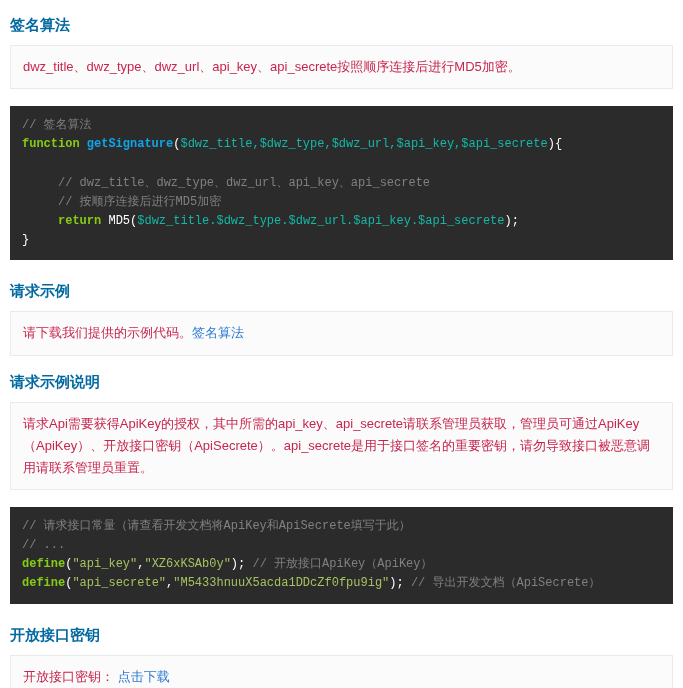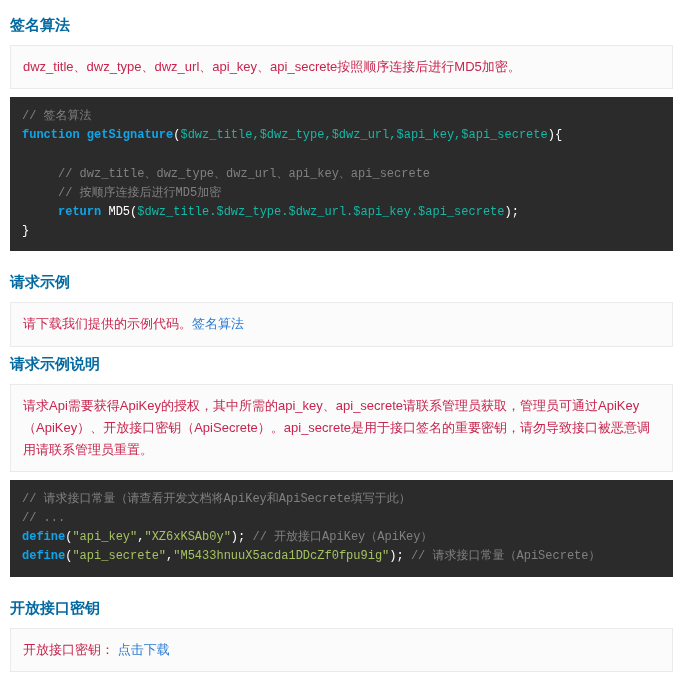--- a/index.html
+++ b/index.html
@@ -18,42 +18,42 @@
     .section-heading {
       font-size: 15px;
       font-weight: bold;
       color: #0369a1;
       margin: 6px 0 10px 0;
     }
     .notice-box {
       background: #fbfbfb;
       border: 1px solid #eaeaea;
       padding: 10px 12px;
-      margin-bottom: 8px;
+      margin-bottom: 17px;
       color: #c7254e;
       font-size: 13px;
       line-height: 1.7;
     }
     .notice-box .link {
       color: #2a7ad2;
       cursor: pointer;
     }
     .code-block {
       background: #2b2b2b;
       color: #cccccc;
       font-family: Consolas, "Courier New", monospace;
       font-size: 12px;
       padding: 10px 12px;
       margin-bottom: 22px;
       line-height: 1.6;
       white-space: pre;
       overflow-x: hidden;
     }
     .tok-comment { color: #808080; }
-    .tok-keyword { color: #0ea5e9; font-weight: bold; }
+    .tok-keyword { color: #84cc16; font-weight: bold; }
     .tok-funcname { color: #0ea5e9; font-weight: bold; }
     .tok-var { color: #14b8a6; }
     .tok-string { color: #a5c261; }
     .tok-plain { color: #ffffff; }
     .tok-brace { color: #ffffff; }
   </style>
 </head>
 <body>
 
 <div class="section-heading">签名算法</div>
@@ -69,16 +69,16 @@
 
 <div class="section-heading">请求示例</div>
 <div class="notice-box"><span>请下载我们提供的示例代码。</span><span class="link">签名算法</span></div>
 
 <div class="section-heading">请求示例说明</div>
 <div class="notice-box">请求Api需要获得ApiKey的授权，其中所需的api_key、api_secrete请联系管理员获取，管理员可通过ApiKey（ApiKey）、开放接口密钥（ApiSecrete）。api_secrete是用于接口签名的重要密钥，请勿导致接口被恶意调用请联系管理员重置。</div>
 
 <div class="code-block"><span class="tok-comment">// 请求接口常量（请查看开发文档将ApiKey和ApiSecrete填写于此）</span>
 <span class="tok-comment">// ...</span>
 <span class="tok-keyword">define</span><span class="tok-plain">(</span><span class="tok-string">"api_key"</span><span class="tok-plain">,</span><span class="tok-string">"XZ6xKSAb0y"</span><span class="tok-plain">);</span><span class="tok-comment"> // 开放接口ApiKey（ApiKey）</span>
-<span class="tok-keyword">define</span><span class="tok-plain">(</span><span class="tok-string">"api_secrete"</span><span class="tok-plain">,</span><span class="tok-string">"M5433hnuuX5acda1DDcZf0fpu9ig"</span><span class="tok-plain">);</span><span class="tok-comment"> // 请求接口常量（ApiSecrete）</span></div>
+<span class="tok-keyword">define</span><span class="tok-plain">(</span><span class="tok-string">"api_secrete"</span><span class="tok-plain">,</span><span class="tok-string">"M5433hnuuX5acda1DDcZf0fpu9ig"</span><span class="tok-plain">);</span><span class="tok-comment"> // 导出开发文档（ApiSecrete）</span></div>
 
 <div class="section-heading">开放接口密钥</div>
 <div class="notice-box"><span>开放接口密钥：</span> <span class="link">点击下载</span></div>
 
 </body></html>

